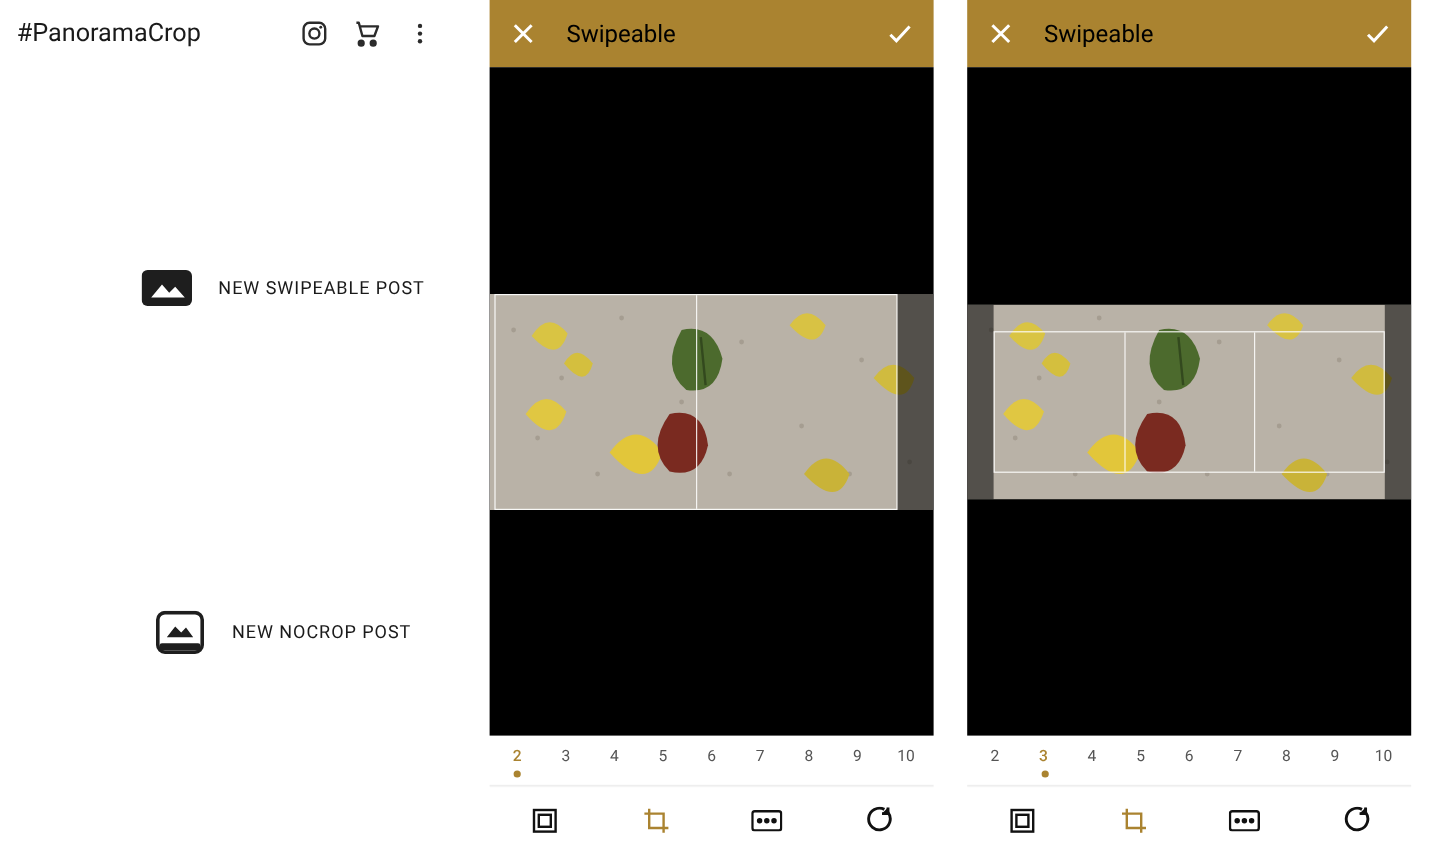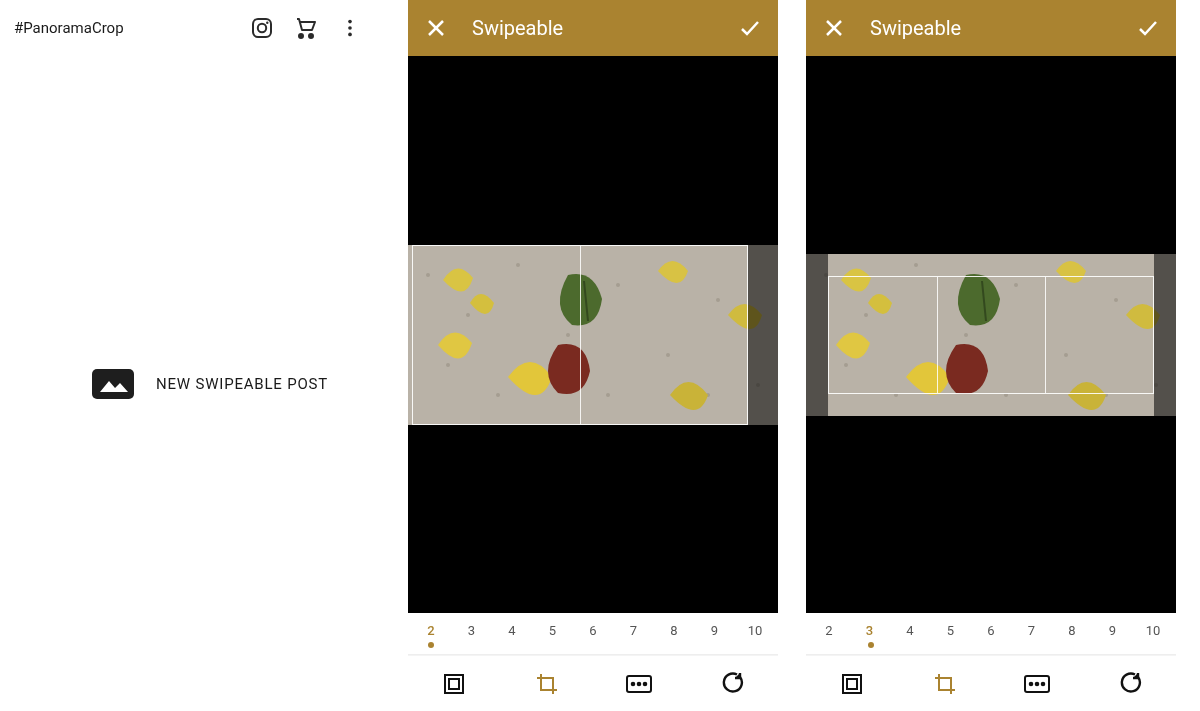--- a/index.html
+++ b/index.html
@@ -21,38 +21,39 @@
   }
   .menu-header {
     display: flex;
     align-items: center;
     height: 56px;
     padding: 0 8px 0 14px;
     color: #252525;
   }
   .app-title {
     flex: 1;
-    font-size: 15px;
+    font-size: 21px;
     font-weight: 400;
     color: #1a1a1a;
   }
   .hdr-icon {
     width: 44px;
     height: 44px;
     display: flex;
     align-items: center;
     justify-content: center;
     color: #2b2b2b;
   }
   .menu-body {
     flex: 1;
     display: flex;
     flex-direction: column;
     justify-content: space-around;
     padding: 40px 0 40px 0;
+    align-items: center;
   }
   .menu-item {
     display: flex;
     align-items: center;
     gap: 22px;
     padding-left: 92px;
     height: 60px;
     cursor: pointer;
   }
   .menu-item .mi-icon {
@@ -84,21 +85,21 @@
     height: 100%;
     display: flex;
     flex-direction: column;
   }
   .ed-header {
     height: 56px;
     background: #aa8330;
     display: flex;
     align-items: center;
     padding: 0 14px;
-    color: #ffffff;
+    color: #000000;
   }
   .ed-header .ed-close,
   .ed-header .ed-confirm {
     width: 28px;
     height: 28px;
     display:flex;
     align-items:center;
     justify-content:center;
     cursor:pointer;
   }
@@ -218,20 +219,30 @@
     <div class="menu-item">
       <span class="mi-icon">
         <svg width="42" height="30" viewBox="0 0 42 30">
           <rect class="ico-swipe-rect" x="0" y="0" width="42" height="30" rx="5"></rect>
           <polygon class="ico-swipe-mtn" points="8,23 17,12 23,19 28,14 36,23"></polygon>
         </svg>
       </span>
       <span class="mi-label">NEW SWIPEABLE POST</span>
     </div>
 
+    <div class="menu-item">
+      <span class="mi-icon">
+        <svg width="40" height="36" viewBox="0 0 40 36">
+          <rect class="ico-nocrop-frame" x="1.5" y="1.5" width="37" height="33" rx="6"></rect>
+          <rect class="ico-nocrop-bar" x="3" y="27" width="34" height="6" rx="2"></rect>
+          <polygon class="ico-nocrop-mtn" points="9,22 16,13 21,18 25,14 31,22"></polygon>
+        </svg>
+      </span>
+      <span class="mi-label">NEW NOCROP POST</span>
+    </div>
 
   </div>
 </div>
 
 <svg width="0" height="0" style="position:absolute">
   <defs>
     <g id="leaves-pano">
       <rect x="0" y="0" width="370" height="180" fill="#b9b2a7"></rect>
 
       <g fill="#a59d91">

